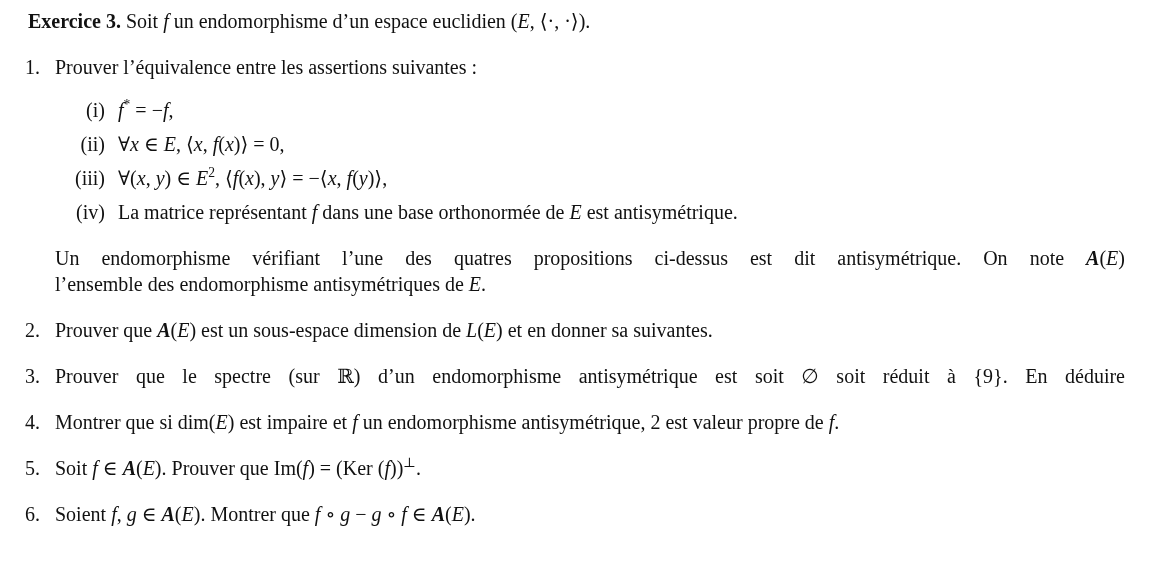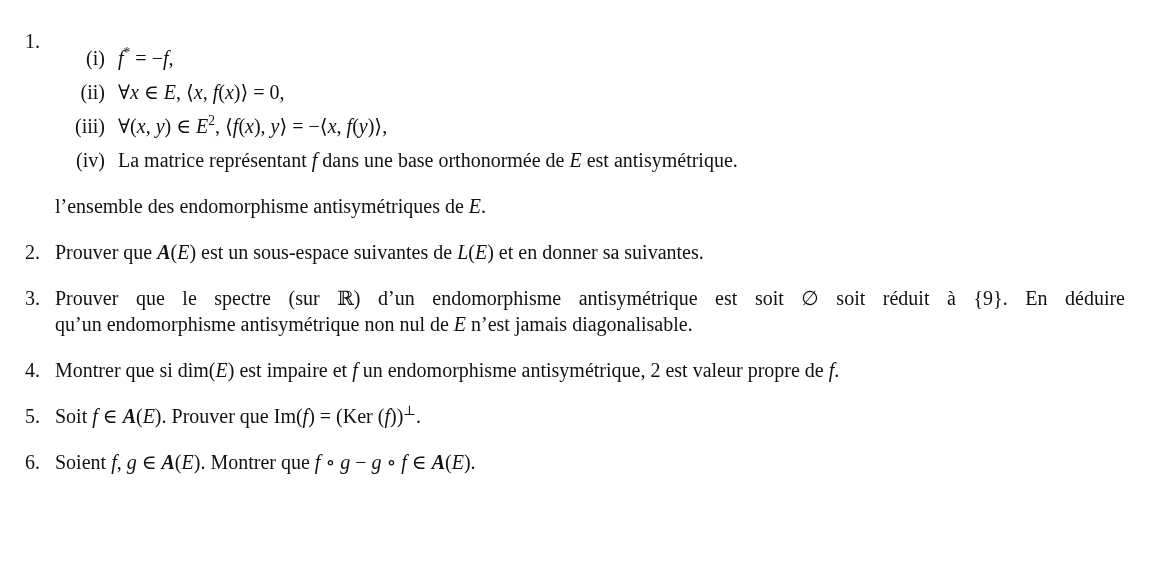--- a/index.html
+++ b/index.html
@@ -32,24 +32,26 @@
 
   .note { margin-top: 20px; }
 
   .full { text-align: justify; text-align-last: justify; }
 </style>
 </head>
 <body>
 
 <div class="doc">
 
+  <p class="line header-line"><span class="seg bf">Exercice 3.</span><span class="seg rm"> Soit </span><span class="seg it">f</span><span class="seg rm"> un endomorphisme d’un espace euclidien (</span><span class="seg it">E</span><span class="seg rm">, ⟨·, ·⟩).</span></p>
 
   <div class="item">
     <span class="marker">1.</span>
     <div class="content">
+      <p class="line"><span class="seg rm">Prouver l’équivalence entre les assertions suivantes :</span></p>
 
       <div class="sublist">
         <div class="subitem">
           <span class="submarker">(i)</span>
           <p class="line"><span class="seg it">f</span><sup class="seg sup">*</sup><span class="seg rm"> = −</span><span class="seg it">f</span><span class="seg rm">,</span></p>
         </div>
         <div class="subitem">
           <span class="submarker">(ii)</span>
           <p class="line"><span class="seg rm">∀</span><span class="seg it">x</span><span class="seg rm"> ∈ </span><span class="seg it">E</span><span class="seg rm">, ⟨</span><span class="seg it">x</span><span class="seg rm">, </span><span class="seg it">f</span><span class="seg rm">(</span><span class="seg it">x</span><span class="seg rm">)⟩ = 0,</span></p>
         </div>
@@ -57,37 +59,37 @@
           <span class="submarker">(iii)</span>
           <p class="line"><span class="seg rm">∀(</span><span class="seg it">x</span><span class="seg rm">, </span><span class="seg it">y</span><span class="seg rm">) ∈ </span><span class="seg it">E</span><sup class="seg sup">2</sup><span class="seg rm">, ⟨</span><span class="seg it">f</span><span class="seg rm">(</span><span class="seg it">x</span><span class="seg rm">), </span><span class="seg it">y</span><span class="seg rm">⟩ = −⟨</span><span class="seg it">x</span><span class="seg rm">, </span><span class="seg it">f</span><span class="seg rm">(</span><span class="seg it">y</span><span class="seg rm">)⟩,</span></p>
         </div>
         <div class="subitem">
           <span class="submarker">(iv)</span>
           <p class="line"><span class="seg rm">La matrice représentant </span><span class="seg it">f</span><span class="seg rm"> dans une base orthonormée de </span><span class="seg it">E</span><span class="seg rm"> est antisymétrique.</span></p>
         </div>
       </div>
 
       <div class="note">
+        <p class="line full"><span class="seg rm">Un endomorphisme vérifiant l’une des quatres propositions ci-dessus est dit antisymétrique. On note </span><span class="seg cal">A</span><span class="seg rm">(</span><span class="seg it">E</span><span class="seg rm">)</span></p>
         <p class="line"><span class="seg rm">l’ensemble des endomorphisme antisymétriques de </span><span class="seg it">E</span><span class="seg rm">.</span></p>
       </div>
     </div>
   </div>
 
   <div class="item">
     <span class="marker">2.</span>
     <div class="content">
-      <p class="line"><span class="seg rm">Prouver que </span><span class="seg cal">A</span><span class="seg rm">(</span><span class="seg it">E</span><span class="seg rm">) est un sous-espace suivantes de </span><span class="seg it">L</span><span class="seg rm">(</span><span class="seg it">E</span><span class="seg rm">) et en donner sa suivantes.</span></p>
+      <p class="line"><span class="seg rm">Prouver que </span><span class="seg cal">A</span><span class="seg rm">(</span><span class="seg it">E</span><span class="seg rm">) est un sous-espace dimension de </span><span class="seg it">L</span><span class="seg rm">(</span><span class="seg it">E</span><span class="seg rm">) et en donner sa suivantes.</span></p>
     </div>
   </div>
 
   <div class="item">
     <span class="marker">3.</span>
     <div class="content">
       <p class="line full"><span class="seg rm">Prouver que le spectre (sur ℝ) d’un endomorphisme antisymétrique est soit ∅ soit réduit à {9}. En déduire</span></p>
-      <p class="line"><span class="seg rm">qu’un endomorphisme antisymétrique non nul de </span><span class="seg it">E</span><span class="seg rm"> n’est jamais diagonalisable.</span></p>
     </div>
   </div>
 
   <div class="item">
     <span class="marker">4.</span>
     <div class="content">
       <p class="line"><span class="seg rm">Montrer que si dim(</span><span class="seg it">E</span><span class="seg rm">) est impaire et </span><span class="seg it">f</span><span class="seg rm"> un endomorphisme antisymétrique, 2 est valeur propre de </span><span class="seg it">f</span><span class="seg rm">.</span></p>
     </div>
   </div>
 

